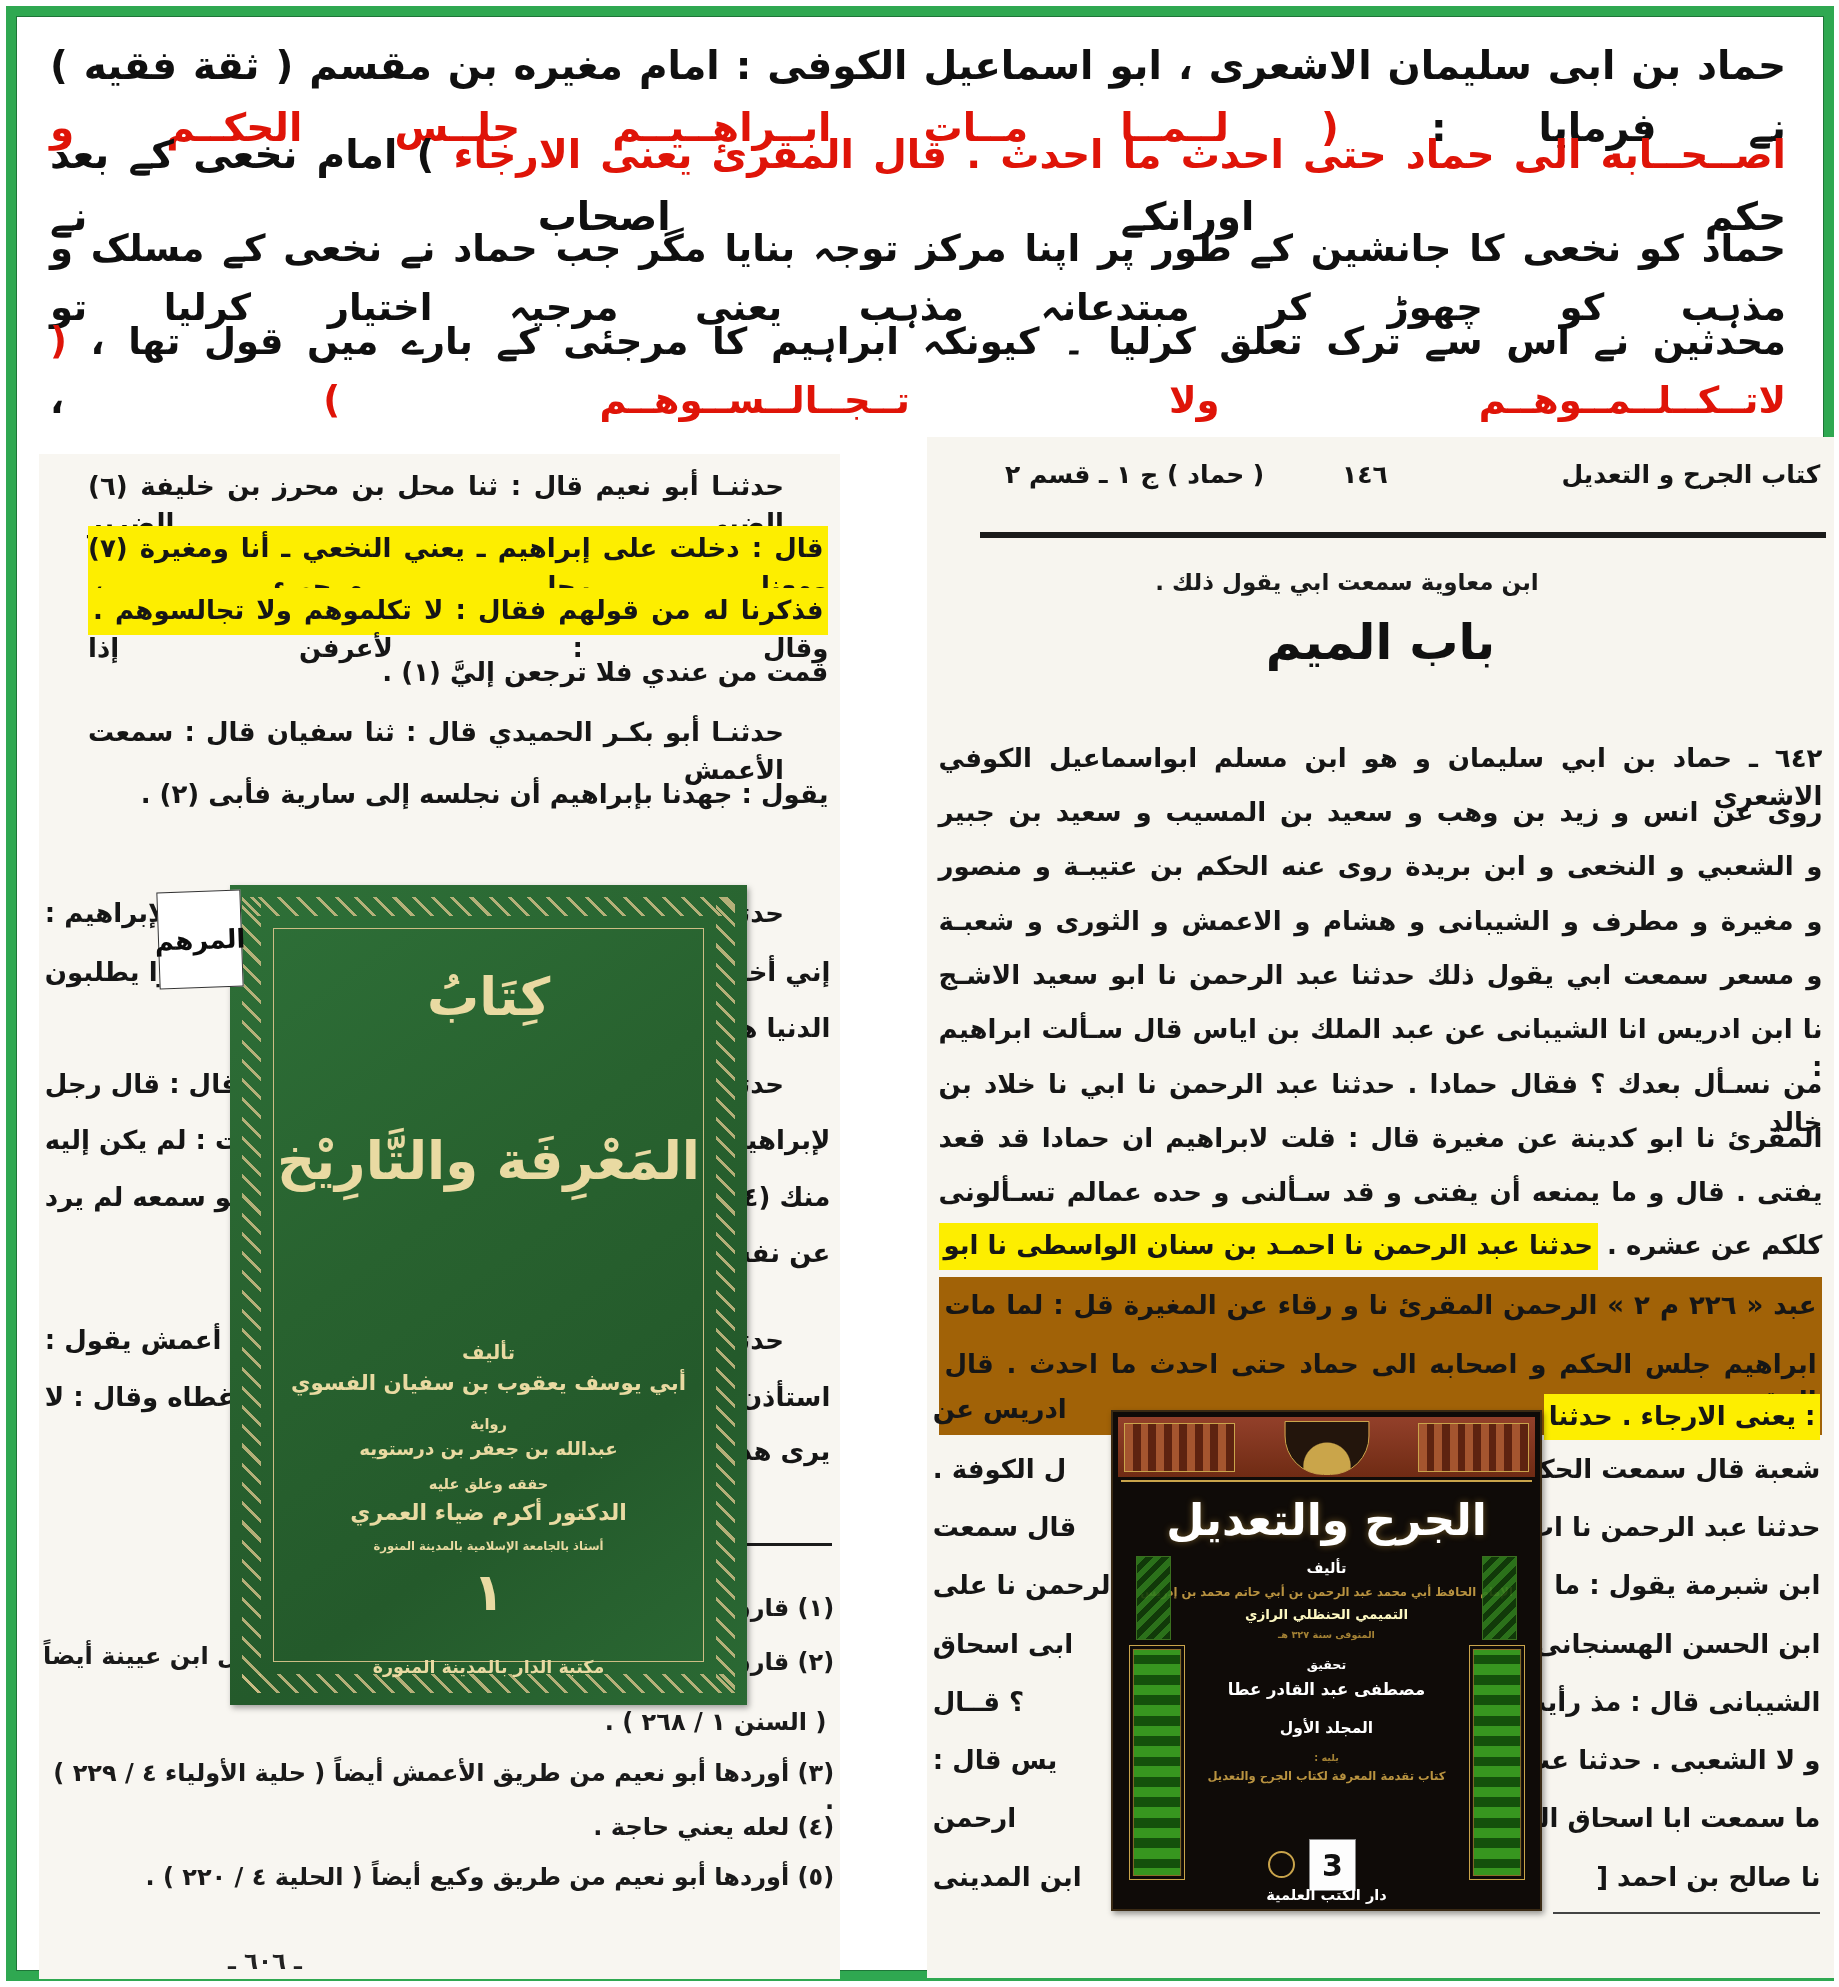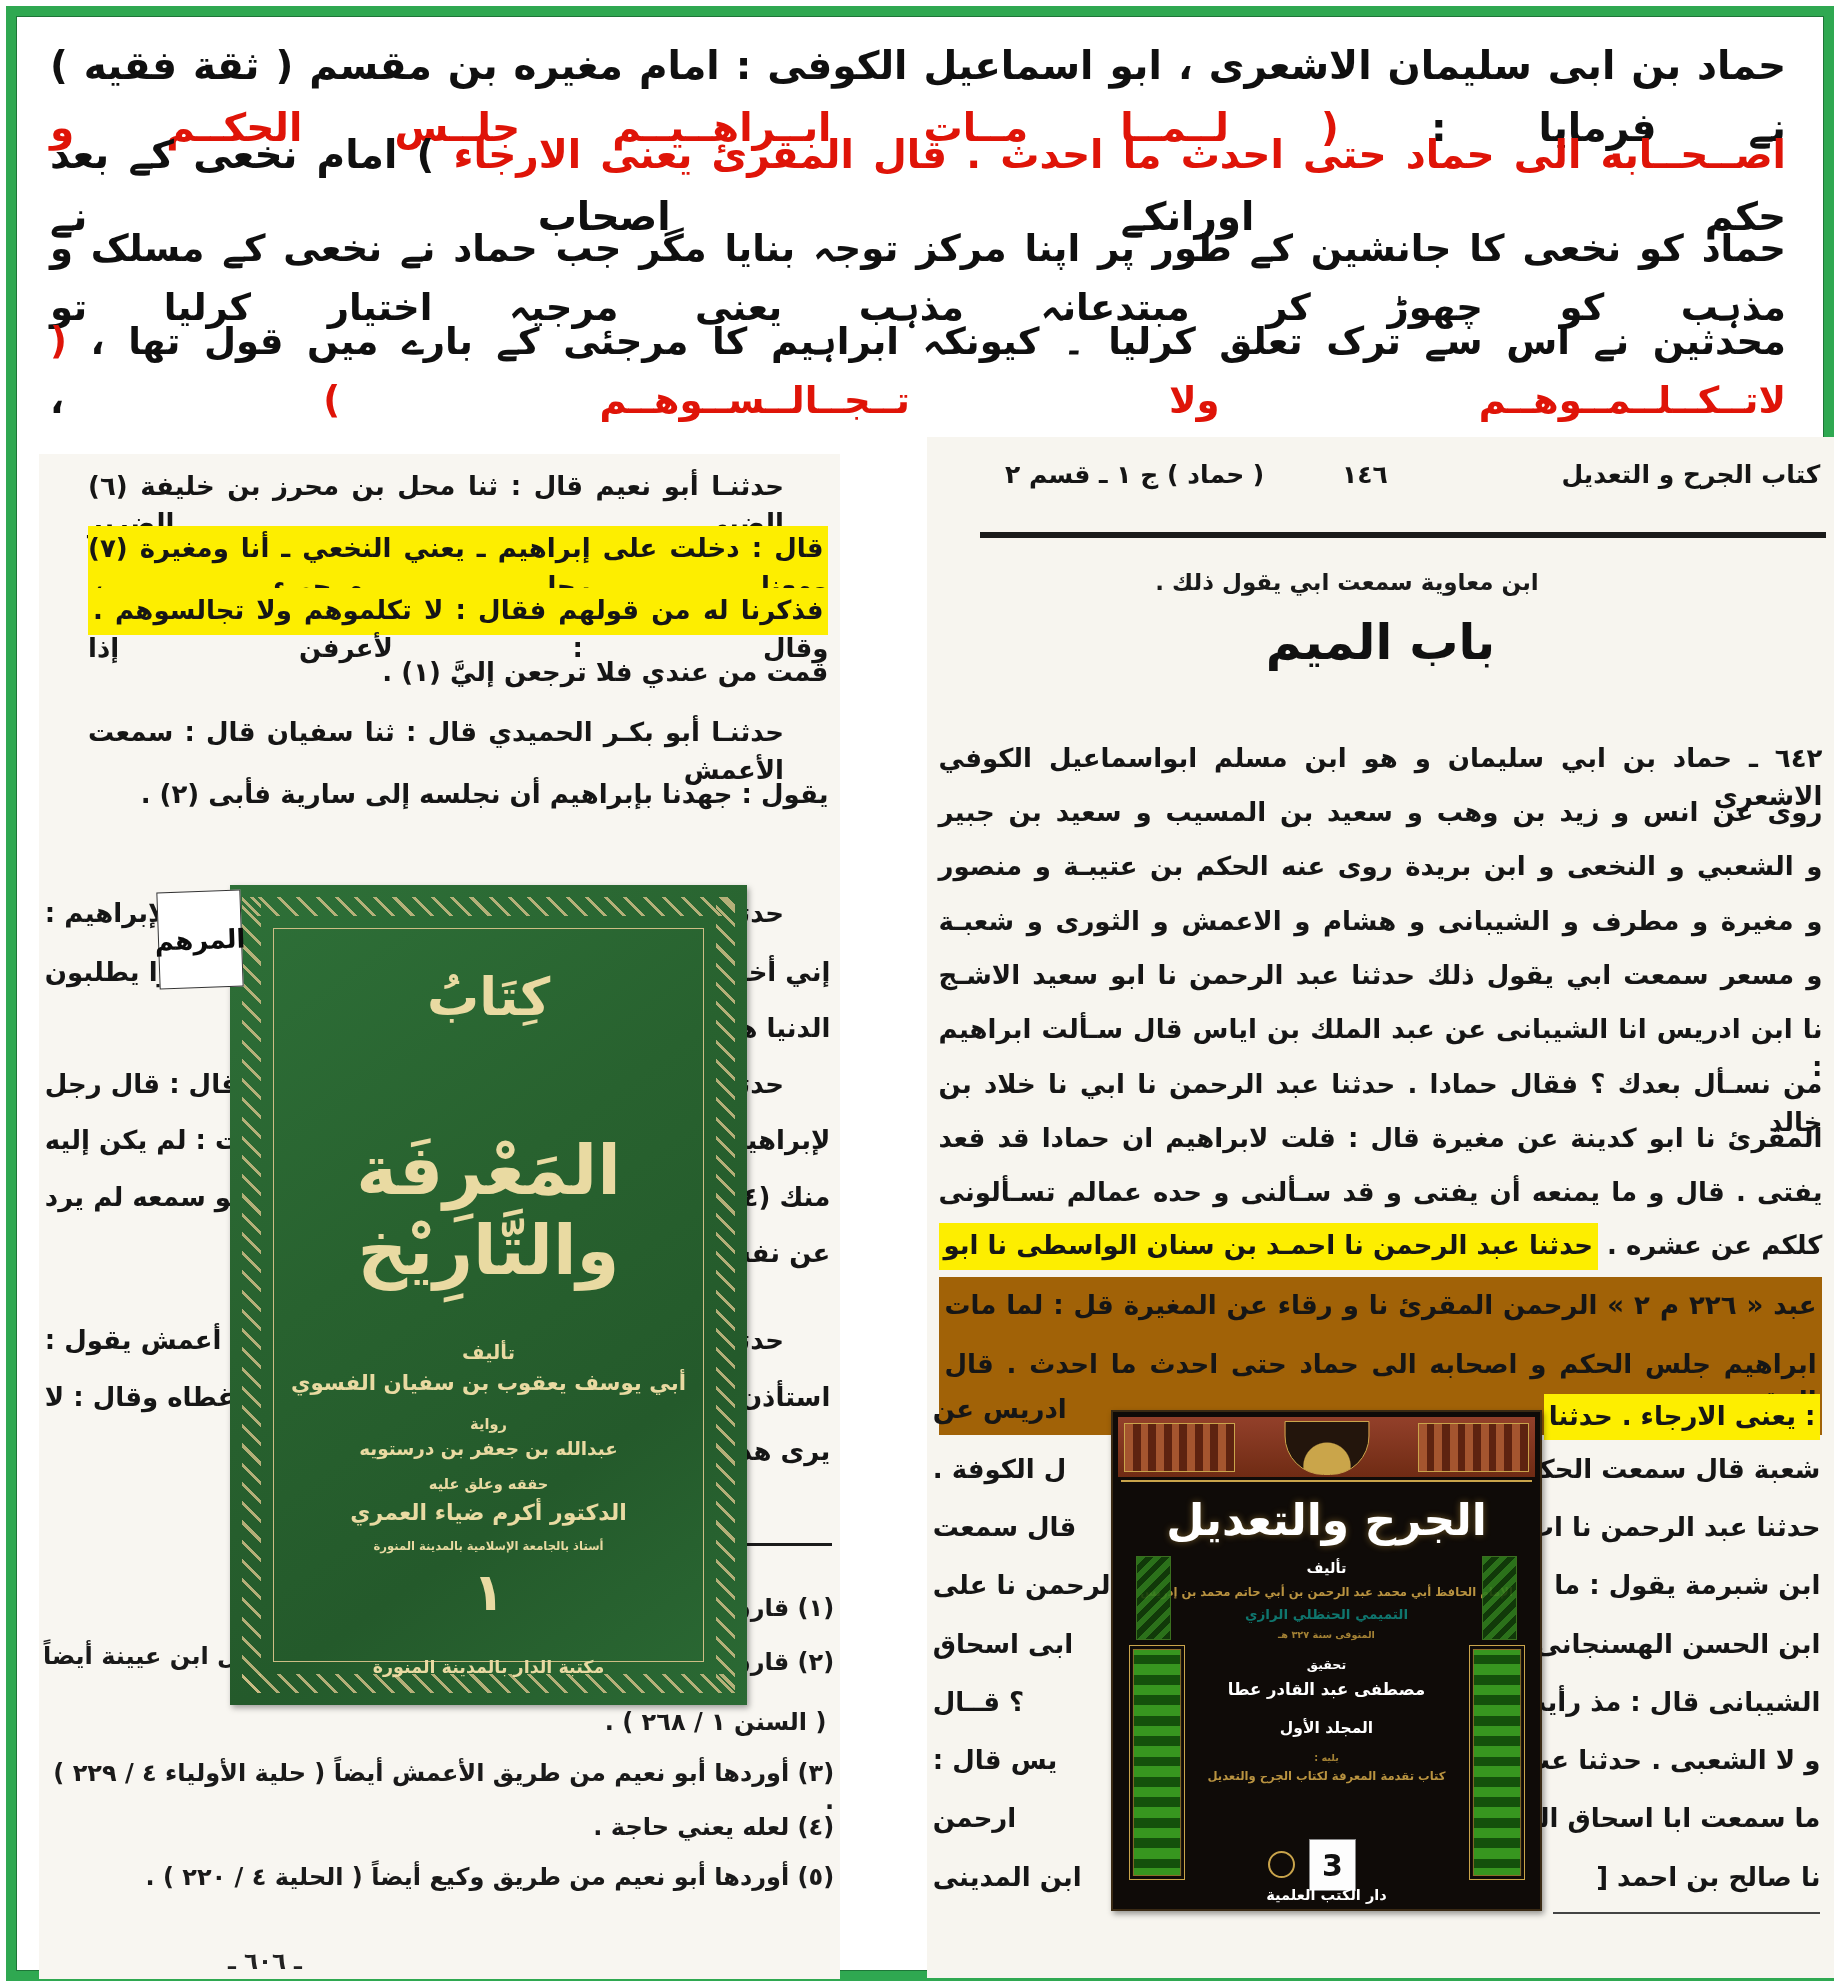--- a/index.html
+++ b/index.html
@@ -171,21 +171,21 @@
   <div class="fnote" style="top:1409px; right:5.8px;">(٥) أوردها أبو نعيم من طريق وكيع أيضاً ( الحلية ٤ / ٢٢٠ ) .</div>
   <div class="pgnum">ـ ٦٠٦ ـ</div>
 
   <div class="gcover">
     <div class="gz gz-t"></div>
     <div class="gz gz-b"></div>
     <div class="gz gz-l"></div>
     <div class="gz gz-r"></div>
     <div class="gf2"></div>
     <div class="gtxt" style="top:82px; font-size:52px;">كِتَابُ</div>
-    <div class="gtxt" style="top:245px; font-size:69px; letter-spacing:1px;">المَعْرِفَة والتَّارِيْخ</div>
+    <div class="gtxt" style="top:245px; font-size:53px; letter-spacing:1px;">المَعْرِفَة والتَّارِيْخ</div>
     <div class="gtxt" style="top:456px; font-size:19.4px;">تأليف</div>
     <div class="gtxt" style="top:485px; font-size:21.3px;">أبي يوسف يعقوب بن سفيان الفسوي</div>
     <div class="gtxt" style="top:530px; font-size:14.6px;">رواية</div>
     <div class="gtxt" style="top:553px; font-size:18.4px;">عبدالله بن جعفر بن درستويه</div>
     <div class="gtxt" style="top:590px; font-size:14.6px;">حققه وعلق عليه</div>
     <div class="gtxt" style="top:615px; font-size:22px;">الدكتور أكرم ضياء العمري</div>
     <div class="gtxt" style="top:654px; font-size:11.6px;">أستاذ بالجامعة الإسلامية بالمدينة المنورة</div>
     <div class="gtxt" style="top:677px; font-size:52px;">١</div>
     <div class="gtxt" style="top:772px; font-size:17.5px;">مكتبة الدار بالمدينة المنورة</div>
   </div>
@@ -266,21 +266,21 @@
   <div class="dcover">
     <div class="dc-band">
       <div class="dc-orn" style="left:5.8px;"></div>
       <div class="dc-orn" style="right:5.8px;"></div>
       <div class="dc-arch"></div>
     </div>
     <div class="dc-line"></div>
     <div class="dtxt" style="top:82px; font-size:44px; text-shadow:0 0 7.8px rgba(214,168,68,.45);">الجرح والتعديل</div>
     <div class="dtxt" style="top:147px; font-size:14.6px;">تأليف</div>
     <div class="dtxt" style="top:173px; font-size:11.6px; color:#b99340;">الإمام الحافظ أبي محمد عبد الرحمن بن أبي حاتم محمد بن إدريس</div>
-    <div class="dtxt" style="top:194px; font-size:13.6px; color:#0f766e;">التميمي الحنظلي الرازي</div>
+    <div class="dtxt" style="top:194px; font-size:13.6px; color:#fef9c3;">التميمي الحنظلي الرازي</div>
     <div class="dtxt" style="top:217px; font-size:9.7px; color:#a38134;">المتوفى سنة ٣٢٧ هـ</div>
     <div class="dtxt" style="top:245px; font-size:12.6px;">تحقيق</div>
     <div class="dtxt" style="top:268px; font-size:16.5px;">مصطفى عبد القادر عطا</div>
     <div class="dtxt" style="top:307px; font-size:15.5px;">المجلد الأول</div>
     <div class="dtxt" style="top:340px; font-size:9.7px; color:#a38134;">يليه :</div>
     <div class="dtxt" style="top:357px; font-size:11.6px; color:#b99340;">كتاب تقدمة المعرفة لكتاب الجرح والتعديل</div>
     <div class="dc-vine" style="left:23px;"></div>
     <div class="dc-vine" style="right:23px;"></div>
     <div class="dc-panel" style="left:15.5px;"></div>
     <div class="dc-panel" style="right:15.5px;"></div>

